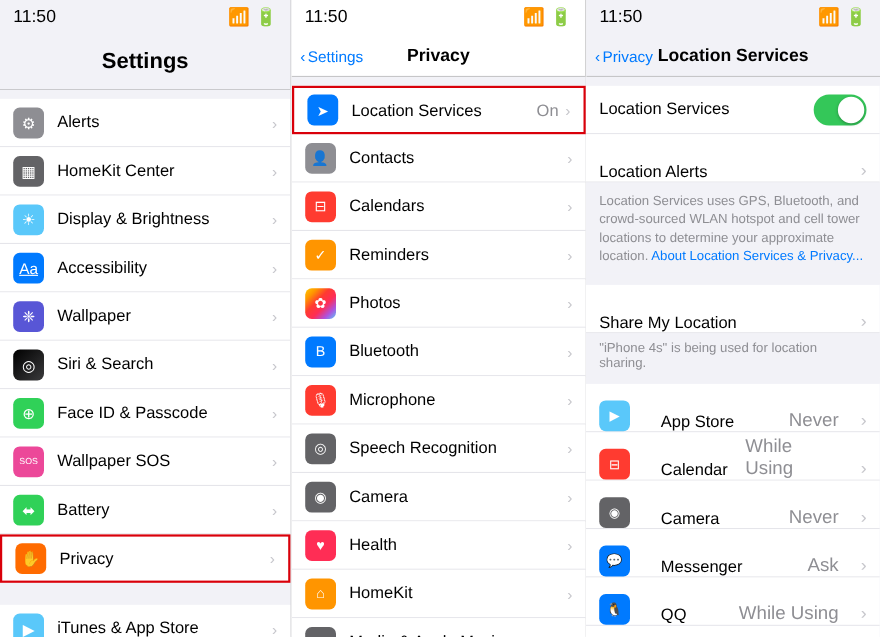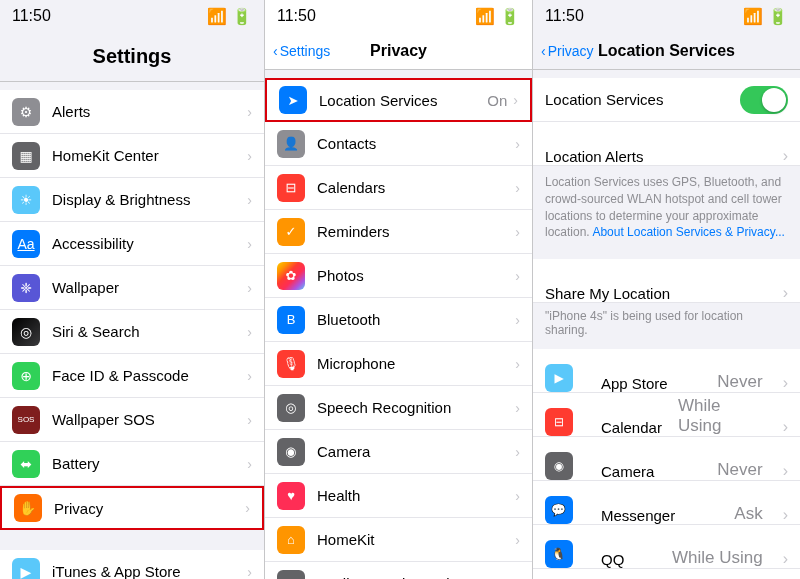--- a/index.html
+++ b/index.html
@@ -32,21 +32,21 @@
     .p1-header .title { font-size: 20px; font-weight: 700; }
 
     
     .icon-general { background: #8e8e93; color: white; }
     .icon-control { background: #636366; color: white; }
     .icon-display { background: #5ac8fa; color: white; }
     .icon-accessibility { background: #007aff; color: white; }
     .icon-wallpaper { background: #5856d6; color: white; }
     .icon-siri { background: linear-gradient(135deg, #000 0%, #3a3a3c 100%); color: white; }
     .icon-faceid { background: #30d158; color: white; }
-    .icon-sos { background: #7f1d1d; color: white; }
+    .icon-sos { background: #ec4899; color: white; }
     .icon-battery { background: #30d158; color: white; }
     .icon-privacy { background: #ff6b00; color: white; }
     .icon-itunes { background: #5ac8fa; color: white; }
 
     
     .icon-location { background: #007aff; color: white; }
     .icon-contacts { background: #8e8e93; color: white; }
     .icon-calendars { background: #ff3b30; color: white; }
     .icon-reminders { background: #ff9500; color: white; }
     .icon-photos { background: linear-gradient(135deg, #ffcc00, #ff9500, #ff3b30, #ff2d55, #af52de, #5ac8fa); color: white; }

